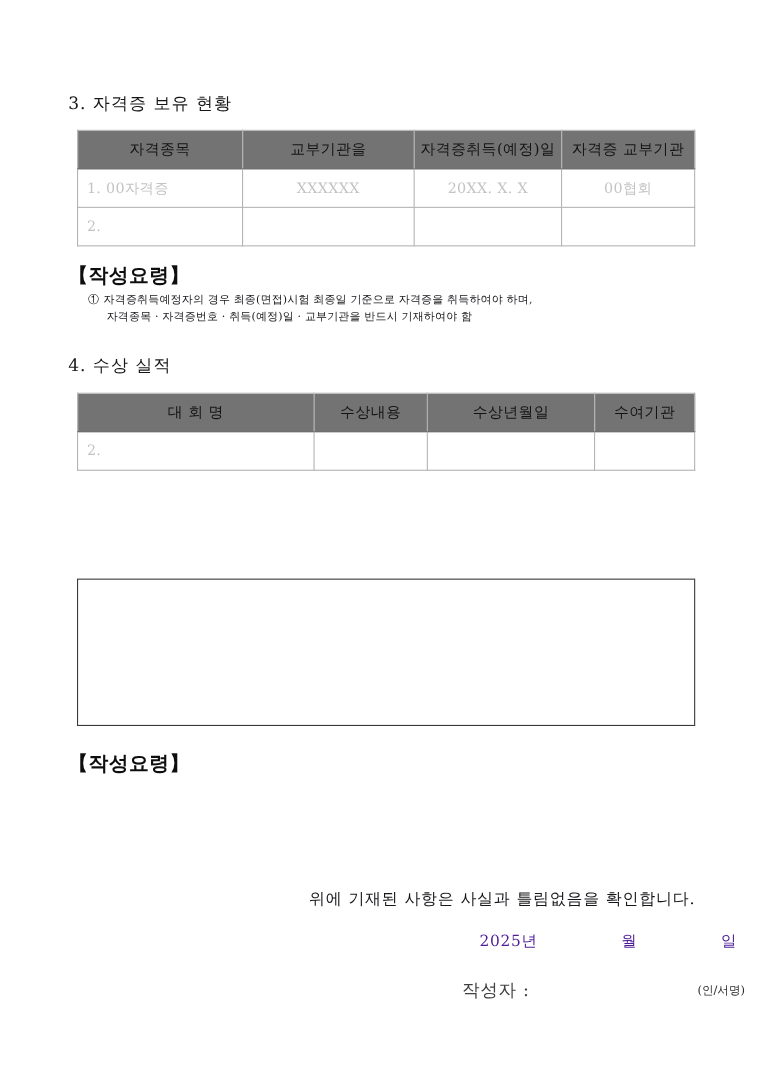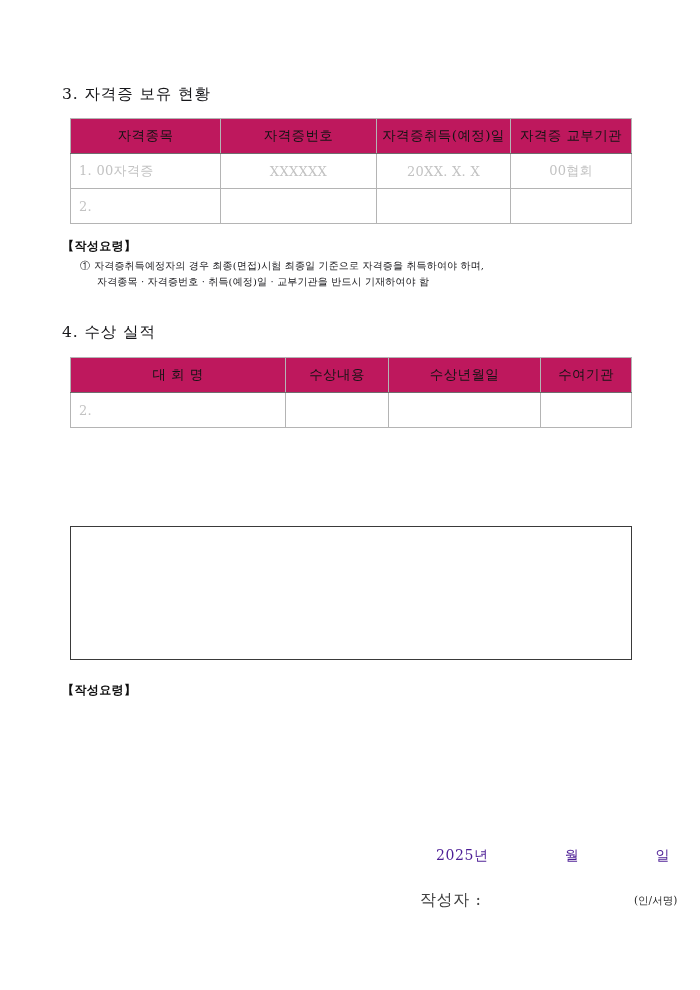--- a/index.html
+++ b/index.html
@@ -46,21 +46,21 @@
   .form-table th,
   .form-table td {
     border: 1px solid #b4b4b4;
     padding: 0;
     height: 34px;
     font-size: 13.5px;
     font-weight: 400;
     vertical-align: middle;
   }
   .form-table thead th {
-    background: #be185d;
+    background: #737373;
     text-align: center;
     color: #141414;
     border-bottom: 1.4px solid #6e6e6e;
     letter-spacing: 0.4px;
   }
   .form-table tbody td {
     background: #ffffff;
     color: #c3c3c3;
     text-align: center;
     font-size: 13px;
@@ -82,21 +82,21 @@
     box-sizing: border-box;
   }
 
   
   .guide-block {
     position: absolute;
     left: 62px;
     width: 580px;
   }
   .guide-title {
-    font-size: 12px;
+    font-size: 18px;
     font-weight: 700;
     letter-spacing: 0.4px;
     color: #0e0e0e;
     margin: 0 0 3px 0;
   }
   .guide-item {
     font-size: 10px;
     line-height: 1.62;
     color: #16161a;
     margin: 0;
@@ -153,21 +153,21 @@
   <table class="form-table" style="left:70px; top:118px; width:561px;">
     <colgroup>
       <col style="width:150px">
       <col style="width:156px">
       <col style="width:134px">
       <col style="width:121px">
     </colgroup>
     <thead>
       <tr>
         <th>자격종목</th>
-        <th>자격증번호</th>
+        <th>교부기관을</th>
         <th>자격증취득(예정)일</th>
         <th>자격증 교부기관</th>
       </tr>
     </thead>
     <tbody>
       <tr>
         <td class="cell-left">1. 00자격증</td>
         <td>XXXXXX</td>
         <td>20XX. X. X</td>
         <td>00협회</td>
@@ -216,20 +216,21 @@
     </tbody>
   </table>
 
 
   <div class="text-box" style="left:70px; top:526px; width:562px; height:134px;"></div>
 
   <div class="guide-block" style="top:682px;">
     <p class="guide-title">【작성요령】</p>
   </div>
 
+  <div class="sig-confirm" style="left:281px; top:808px;">위에 기재된 사항은 사실과 틀림없음을 확인합니다.</div>
 
   <div class="sig-date" style="left:436px; top:847px;">
     <span>2025년</span>
     <span class="gap-a"></span>
     <span>월</span>
     <span class="gap-b"></span>
     <span>일</span>
   </div>
 
   <div class="sig-author" style="left:420px; top:890px;">작성자 :</div>

